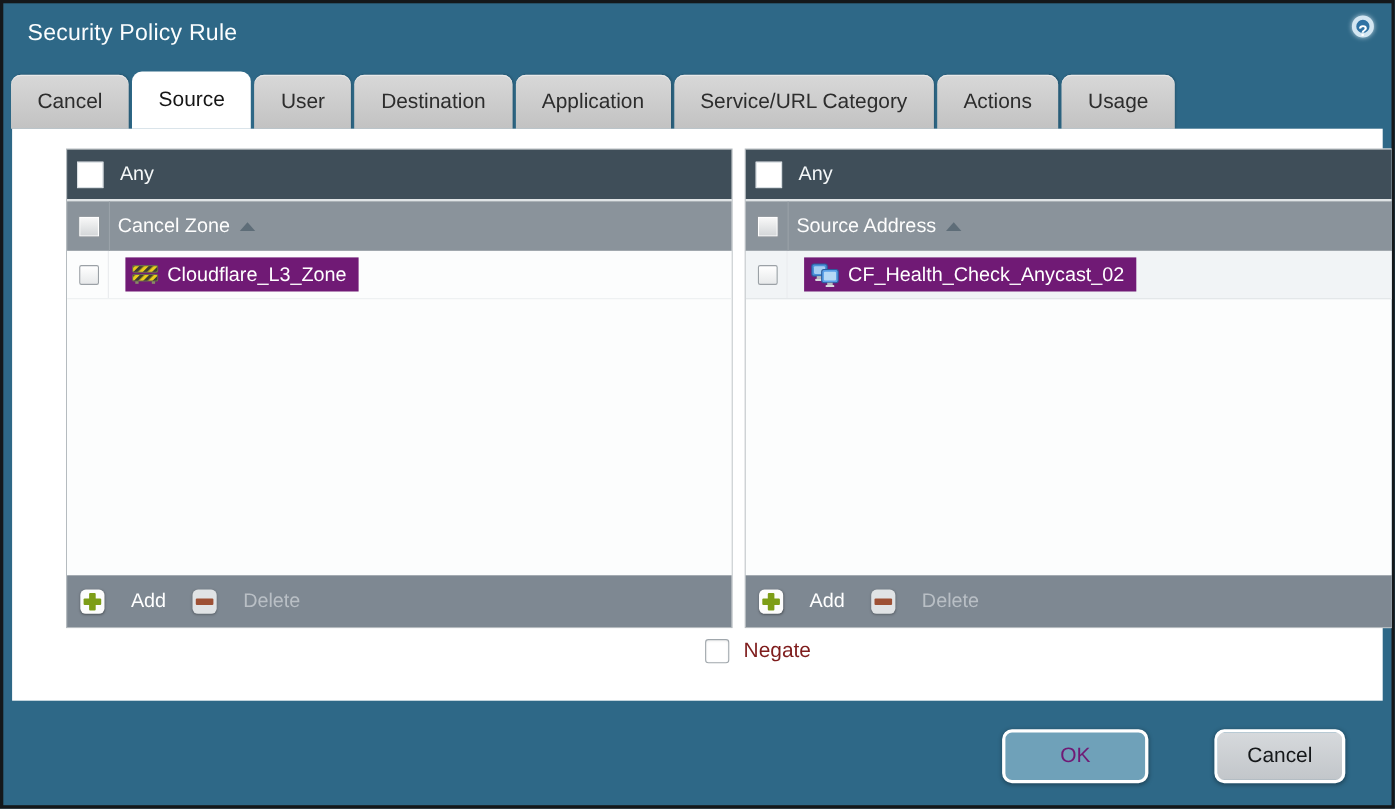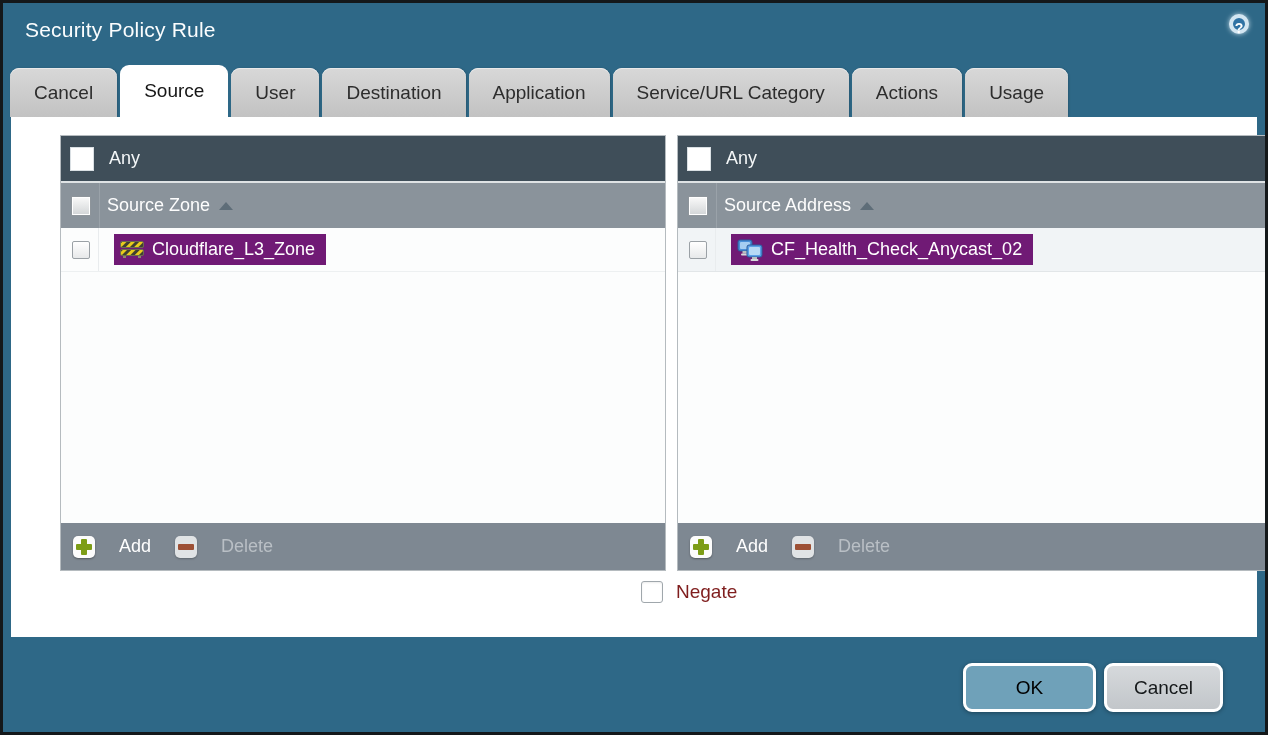--- a/index.html
+++ b/index.html
@@ -110,21 +110,21 @@
     box-shadow:inset 0 1px 2px rgba(0,0,0,.08); cursor:pointer;
   }
   .negate-label { font-size:19px; color:#7f1d1d; }
 
   
   .btn {
     position:absolute; height:49px; border:3px solid #fff; border-radius:9px;
     text-align:center; line-height:43px; font-size:19px;
     box-shadow:0 1px 4px rgba(0,0,0,.35); cursor:pointer;
   }
-  .btn.ok     { left:960px;  top:660px; width:133px; background:#6fa1b9; color:#000000; }
+  .btn.ok     { left:908px;  top:660px; width:133px; background:#6fa1b9; color:#701a75; }
   .btn.cancel { left:1101px; top:660px; width:119px; background:linear-gradient(#d6d9dc,#c2c6ca); color:#15181a; }
 </style>
 </head>
 <body>
 
 <div class="window">
 
   <span class="title">Security Policy Rule</span>
   <div class="help">?</div>
 
@@ -143,21 +143,21 @@
 
     <div class="panel panel-left">
       <div class="any-bar">
         <span class="cb cb-any"></span>
         <span class="any-label">Any</span>
       </div>
       <div class="hdr-gap"></div>
       <div class="col-header">
         <span class="cb cb-hdr"></span>
         <span class="hdr-div"></span>
-        <span class="hdr-label">Source Zone</span>
+        <span class="hdr-label">Cancel Zone</span>
         <span class="sort-arrow"></span>
       </div>
       <div class="rows">
         <div class="row">
           <span class="cbcell">
             <span class="cb cb-row"></span>
           </span>
           <span class="chip">
             <span>
               <svg width="24" height="19" viewBox="0 0 24 19">

